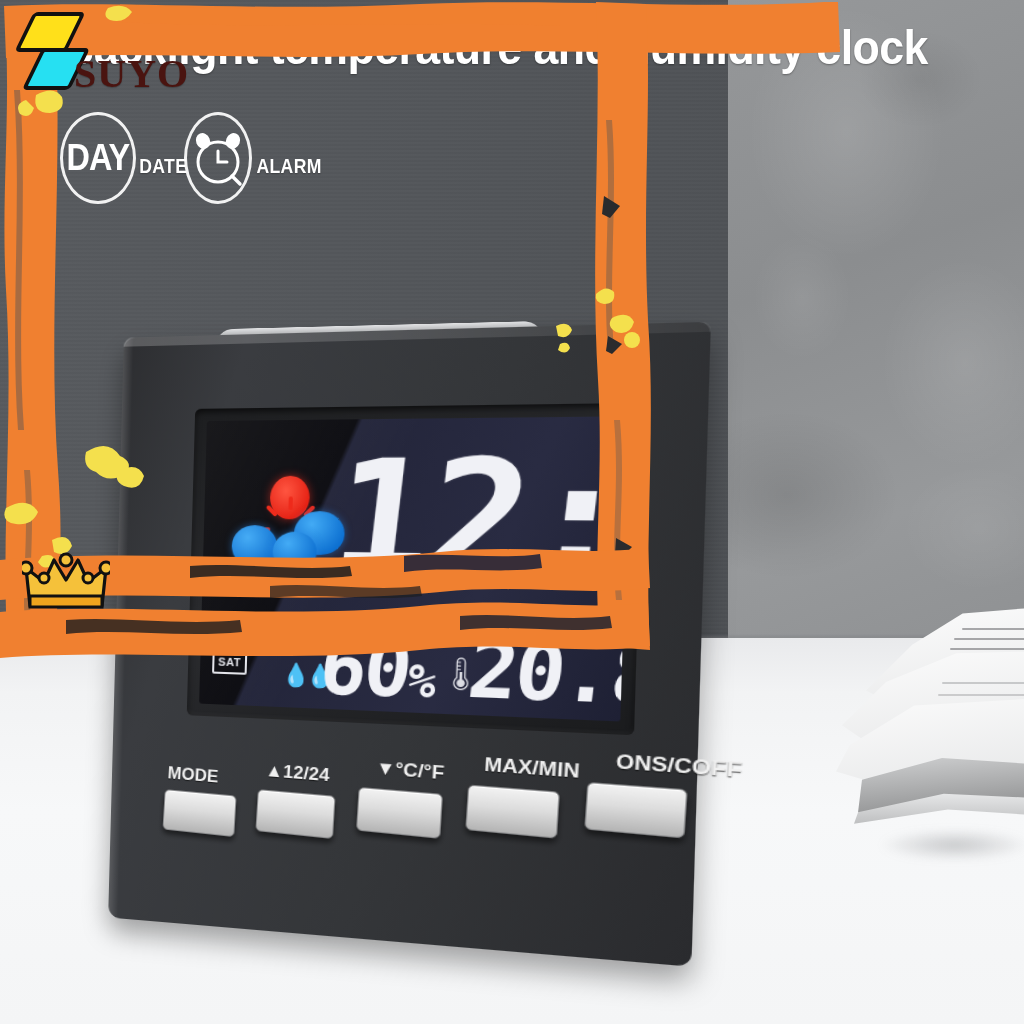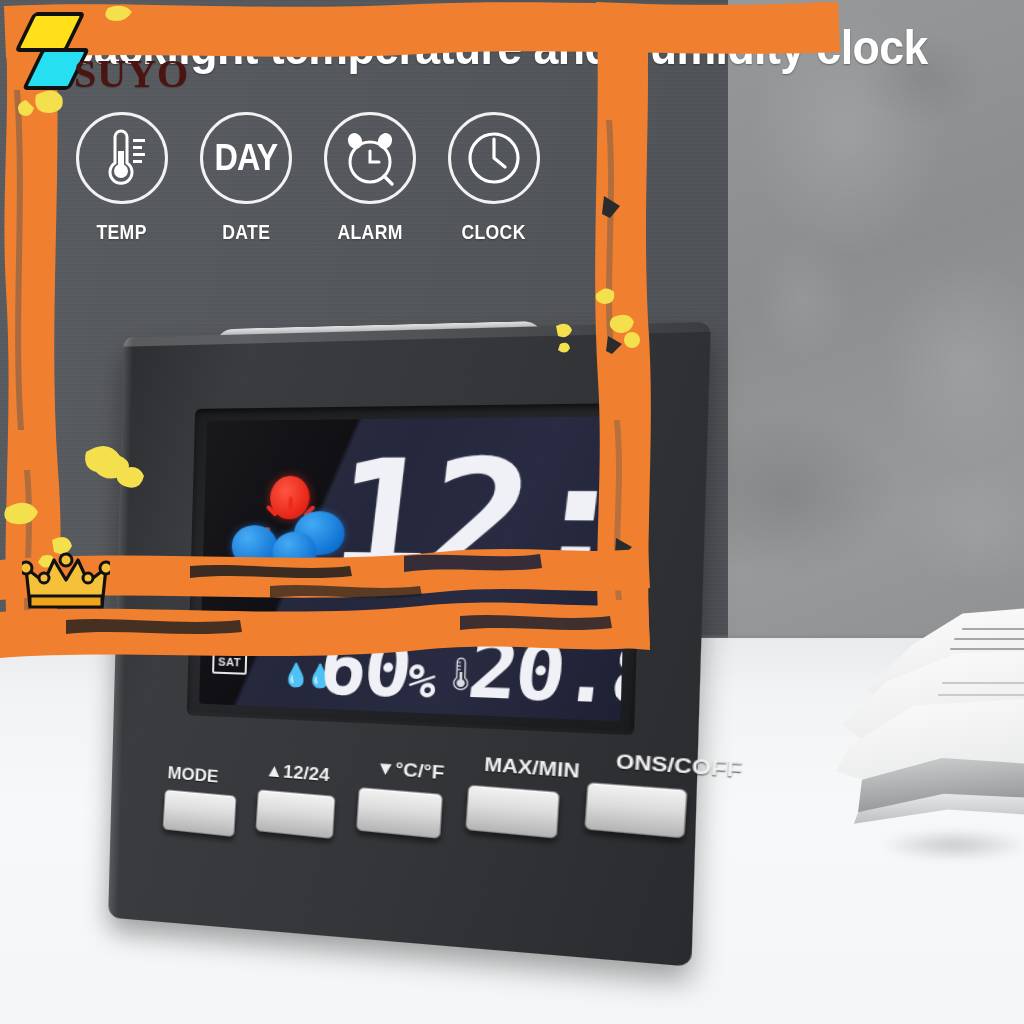--- a/index.html
+++ b/index.html
@@ -52,21 +52,21 @@
     transform:scaleX(.93); transform-origin:left top;
     text-shadow:0 1px 2px rgba(0,0,0,.35);
     font-family:"Liberation Sans Narrow","Liberation Sans",sans-serif;
   }
 
   
   .features{
     position:absolute; left:60px; top:112px; width:964px; height:190px;
     display:flex; align-items:flex-start;
   }
-  .feat{ width:124px; display:flex; flex-direction:column; align-items:center; }
+  .feat{ width:124px; display:flex; flex-direction:row; align-items:center; }
   .feat .ring{
     width:92px; height:92px; border:3px solid rgba(255,255,255,.92);
     border-radius:50%; position:relative;
     display:flex; align-items:center; justify-content:center;
   }
   .feat .cap{
     margin-top:16px; color:#fff; font-weight:bold; font-size:20px;
     letter-spacing:.4px; text-align:center; line-height:24px;
     transform:scaleX(.88);
     font-family:"Liberation Sans Narrow","Liberation Sans",sans-serif;
@@ -332,34 +332,20 @@
         <div class="btn" style="left:282px;top:20px;"></div>
         <div class="btn" style="left:374px;top:10px;"></div>
       </div>
     </div>
   </div>
 
   <div class="features">
 
 
 
-    <div class="feat">
-      <div class="ring">
-        <svg width="58" height="62" viewBox="0 0 58 62">
-          <path d="M22 10 a6 6 0 0 1 12 0 v26 a11 11 0 1 1 -12 0 Z" fill="none" stroke="#fff" stroke-width="3"></path>
-          <circle cx="28" cy="44" r="7" fill="#fff"></circle>
-          <rect x="25" y="24" width="6" height="20" fill="#fff"></rect>
-          <rect x="40" y="12" width="12" height="3" fill="#fff"></rect>
-          <rect x="40" y="19" width="9" height="3" fill="#fff"></rect>
-          <rect x="40" y="26" width="12" height="3" fill="#fff"></rect>
-          <rect x="40" y="33" width="9" height="3" fill="#fff"></rect>
-        </svg>
-      </div>
-      <div class="cap">TEMP</div>
-    </div>
 
     <div class="feat">
       <div class="ring">
         <span class="daytext">DAY</span>
       </div>
       <div class="cap">DATE</div>
     </div>
 
     <div class="feat">
       <div class="ring">
@@ -368,29 +354,20 @@
           <path d="M31 24 v11 h9" fill="none" stroke="#fff" stroke-width="3" stroke-linecap="round"></path>
           <ellipse cx="16" cy="14" rx="7" ry="8" fill="#fff" transform="rotate(-22 16 14)"></ellipse>
           <ellipse cx="46" cy="14" rx="7" ry="8" fill="#fff" transform="rotate(22 46 14)"></ellipse>
           <path d="M45 49 l8 8" stroke="#fff" stroke-width="3.4" stroke-linecap="round"></path>
         </svg>
       </div>
       <div class="cap">ALARM</div>
     </div>
 
 
-    <div class="feat">
-      <div class="ring">
-        <svg width="62" height="62" viewBox="0 0 62 62">
-          <circle cx="31" cy="31" r="24" fill="none" stroke="#fff" stroke-width="3.2"></circle>
-          <path d="M31 12 v19 l11 9" fill="none" stroke="#fff" stroke-width="3.2" stroke-linecap="round"></path>
-        </svg>
-      </div>
-      <div class="cap">CLOCK</div>
-    </div>
   </div>
 
   <div class="headline">Backlight temperature and humidity clock</div>
 
   <svg class="frame" viewBox="0 0 1024 1024">
     <g fill="#f08030">
 
       <path d="M4 6 C120 0 260 12 420 4 C560 -2 700 10 824 2 L838 2 L840 52 C700 58 560 46 420 54 C280 62 140 50 6 58 Z"></path>
       <path d="M120 4 C260 14 420 2 560 10 L560 26 C420 20 260 30 120 22 Z" opacity=".55"></path>
 

